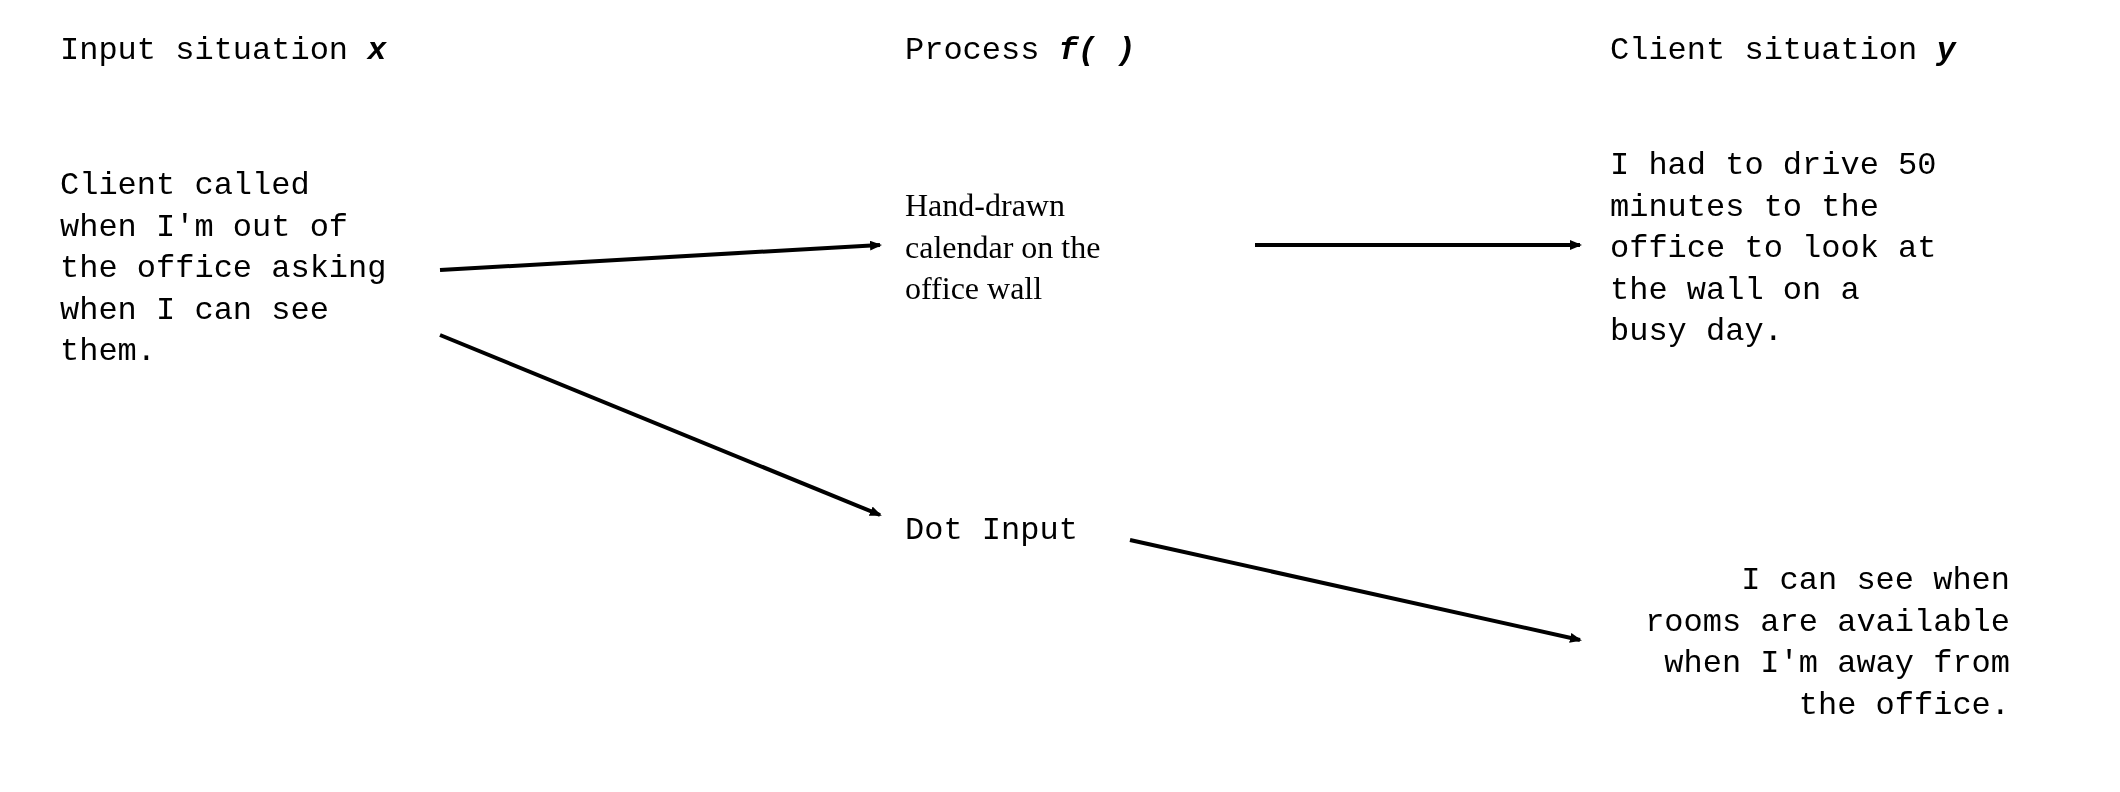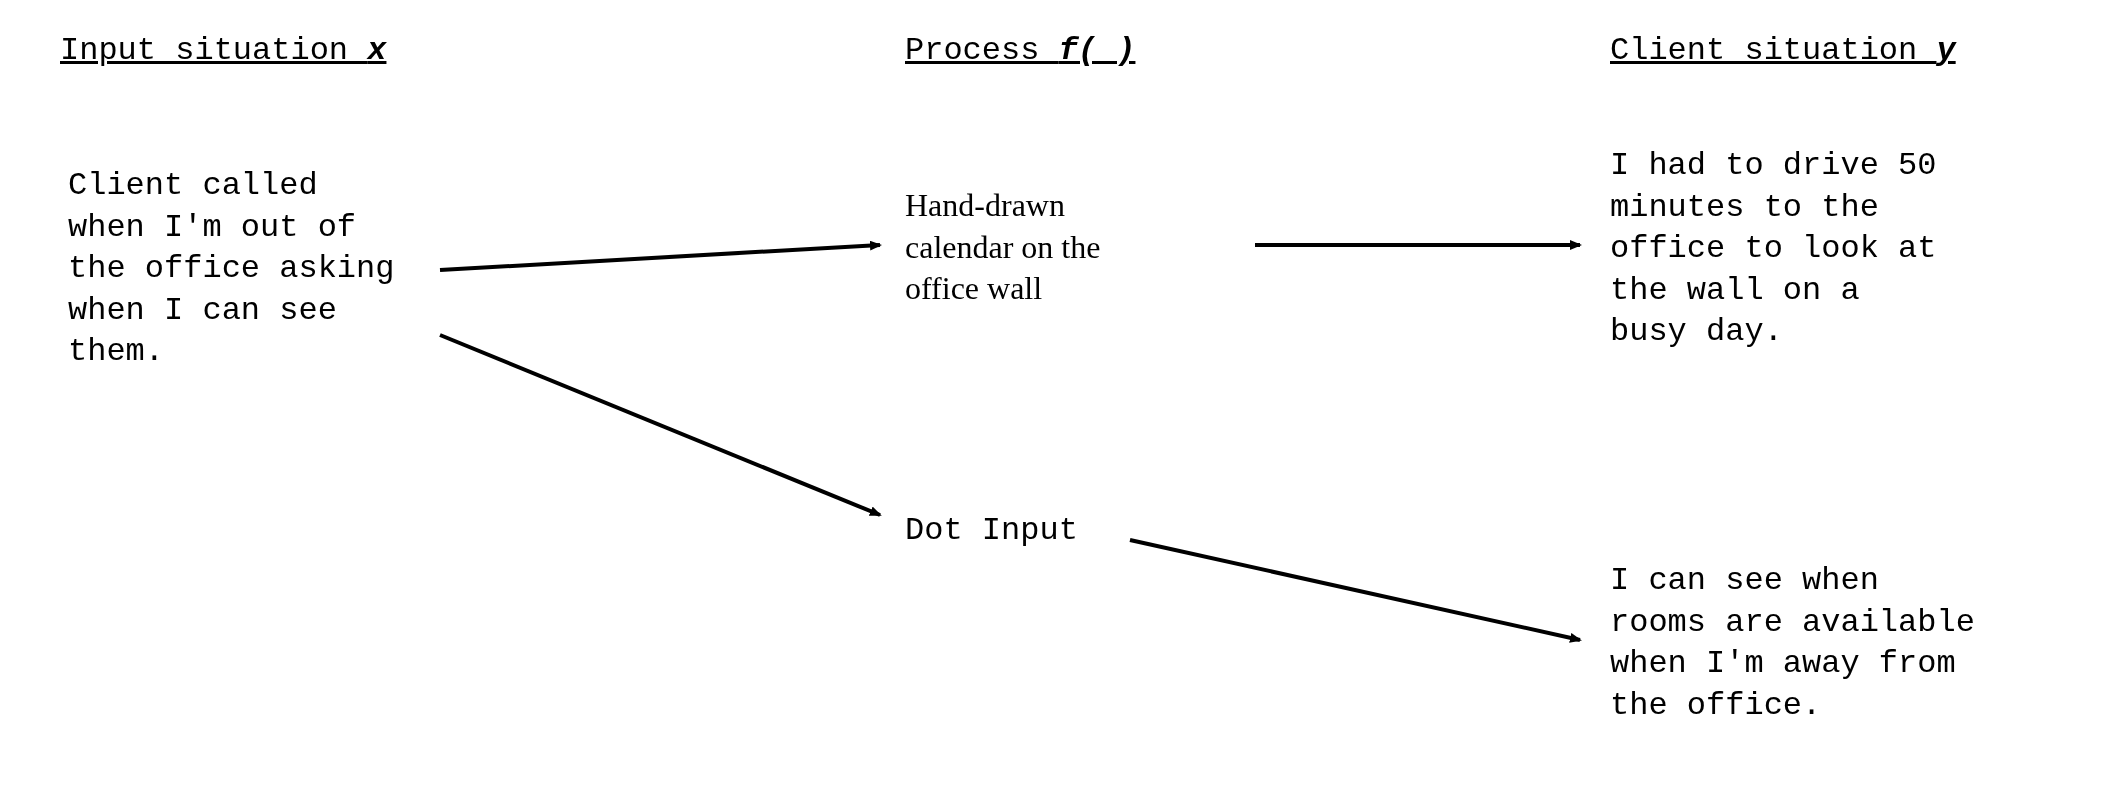--- a/index.html
+++ b/index.html
@@ -13,21 +13,20 @@
       background: white;
       font-family: "Courier New", Courier, monospace;
       font-size: 32px;
       line-height: 1.3;
       position: relative;
       color: #000;
     }
     .heading {
       position: absolute;
       white-space: nowrap;
-      text-decoration: underline;
     }
     .heading .italic-bold {
       font-weight: bold;
       font-style: italic;
     }
     .text-block {
       position: absolute;
       white-space: pre-line;
     }
     svg.arrows {
@@ -47,39 +46,39 @@
 </div>
 
 <div class="heading" style="left:905px; top:30px;text-align:right;">
   <span>Process </span><span class="italic-bold">f( )</span>
 </div>
 
 <div class="heading" style="left:1610px; top:30px;">
   <span>Client situation </span><span class="italic-bold">y</span>
 </div>
 
-<div class="text-block" style="left:60px; top:165px; width:380px;margin-left:8px;">Client called
+<div class="text-block" style="left:60px; top:165px; width:380px;">Client called
 when I'm out of
 the office asking
 when I can see
 them.</div>
 
 <div class="text-block" style="left:905px; top:185px; width:340px;font-family:Liberation Serif, serif;">Hand-drawn
 calendar on the
 office wall</div>
 
 <div class="text-block" style="left:905px; top:510px; width:340px;">Dot Input</div>
 
 <div class="text-block" style="left:1610px; top:145px; width:400px;">I had to drive 50
 minutes to the
 office to look at
 the wall on a
 busy day.</div>
 
-<div class="text-block" style="left:1610px; top:560px; width:400px;">I can see when
+<div class="text-block" style="left:1610px; top:560px; width:400px;text-align:right;">I can see when
 rooms are available
 when I'm away from
 the office.</div>
 
 <svg class="arrows" viewBox="0 0 2120 792">
   <defs>
     <marker id="arrowhead" markerWidth="12" markerHeight="12" refX="10" refY="5" orient="auto" markerUnits="userSpaceOnUse">
       <path d="M0,0 L12,5 L0,10 Z" fill="#000"></path>
     </marker>
   </defs>

